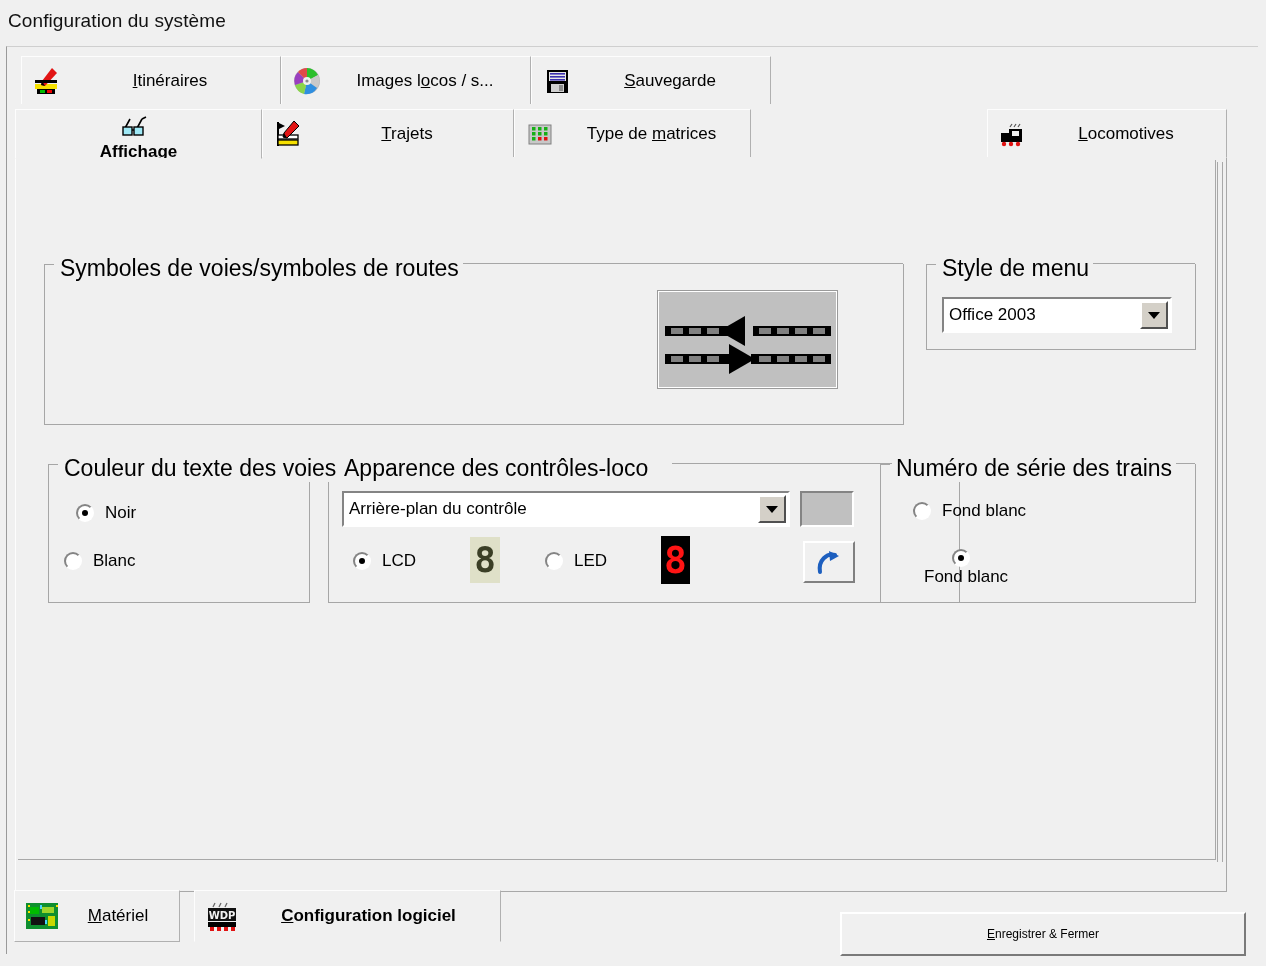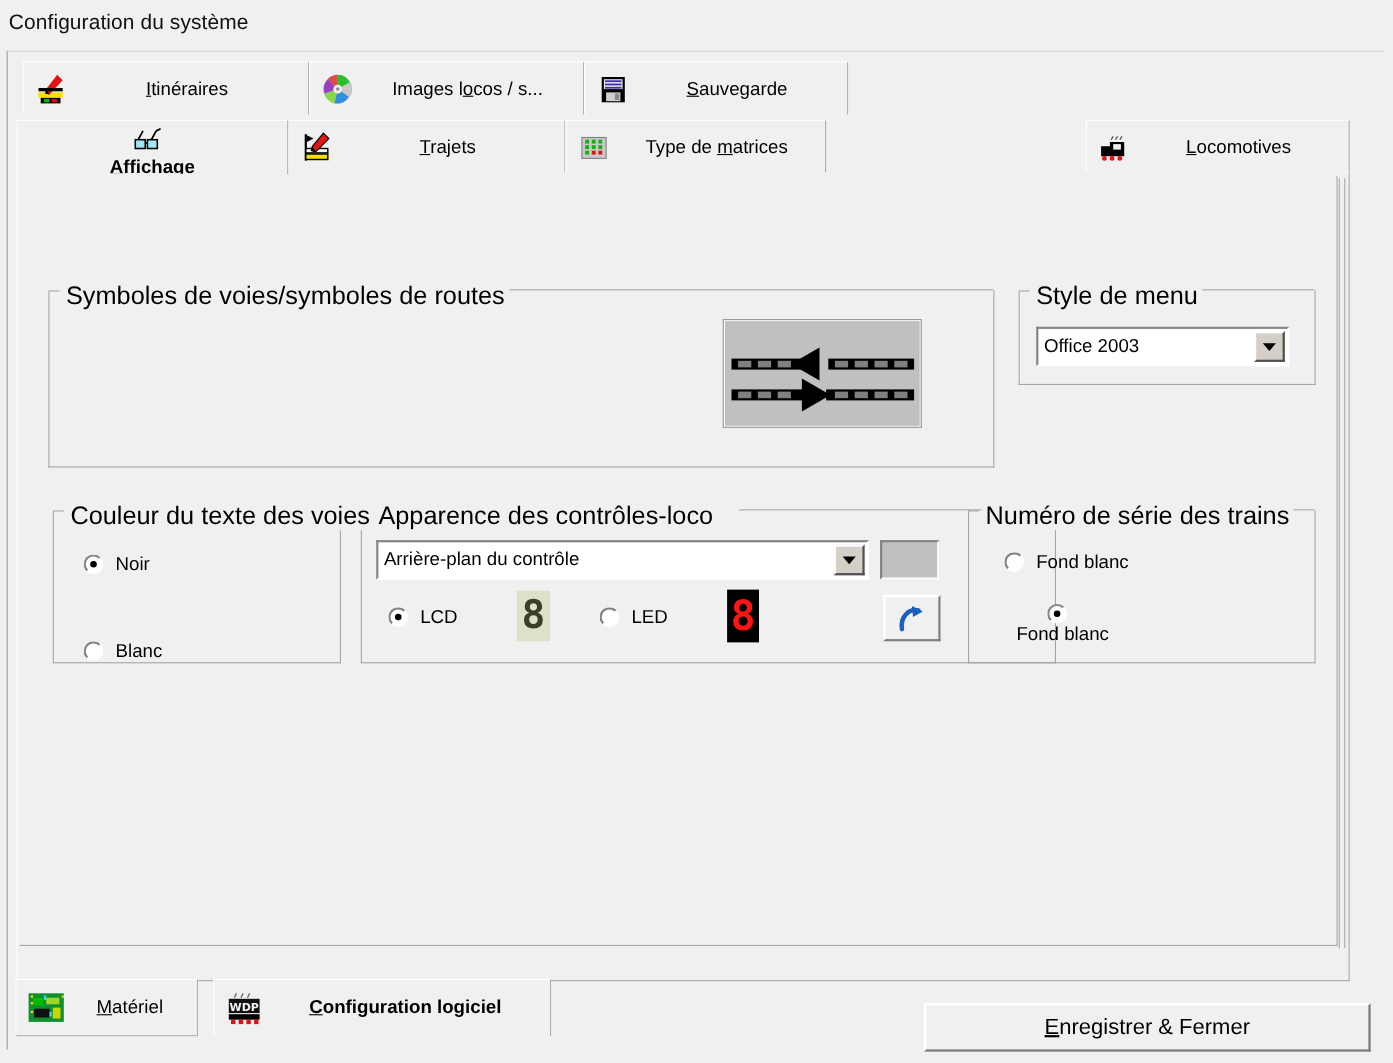--- a/index.html
+++ b/index.html
@@ -188,21 +188,21 @@
   .btab .bicon { width: 38px; height: 34px; flex: 0 0 auto; margin-right: 4px; position: relative; }
   .btab .blabel { flex: 1 1 auto; text-align: center; white-space: nowrap; }
 
   
   .main-button {
     position: absolute;
     background: #f0f0f0;
     border: 2px solid;
     border-color: #ffffff #7a7a7a #7a7a7a #ffffff;
     display: flex; align-items: center; justify-content: center;
-    font-size: 20px; color: #000;
+    font-size: 12px; color: #000;
   }
 
   svg { display: block; }
 </style>
 </head>
 <body>
 
 <div id="root">
 
   <div class="win-title">Configuration du système</div>
@@ -394,21 +394,21 @@
           <div class="group" style="left:30px; top:295px; width:262px; height:148px;">
             <div class="gbox" style="--right-w: 41px; position: absolute;">
                 <i style="position: absolute; top: -1px; right: 0px; height: 1px; background: rgb(166, 166, 166); width: 41px;"></i>
               </div>
             <div class="glabel">Couleur du texte des voies</div>
 
             <div class="radio-row" style="left:28px; top:48px;">
               <span class="radio checked"></span>
               <span class="rlabel">Noir</span>
             </div>
-            <div class="radio-row" style="left:28px; top:96px;margin-top:31px;">
+            <div class="radio-row" style="left:16px; top:96px;">
               <span class="radio"></span>
               <span class="rlabel">Blanc</span>
             </div>
           </div>
 
           <div class="group" style="left:310px; top:295px; width:632px; height:148px;">
             <div class="gbox" style="--right-w: 287px; position: absolute;">
                 <i style="position: absolute; top: -1px; right: 0px; height: 1px; background: rgb(166, 166, 166); width: 287px;"></i>
               </div>
             <div class="glabel">Apparence des contrôles-loco</div>

